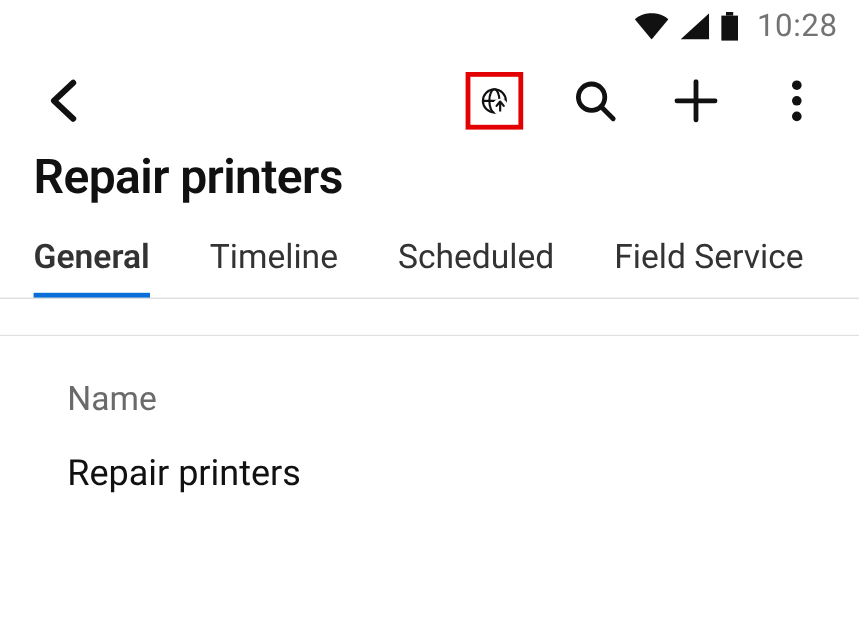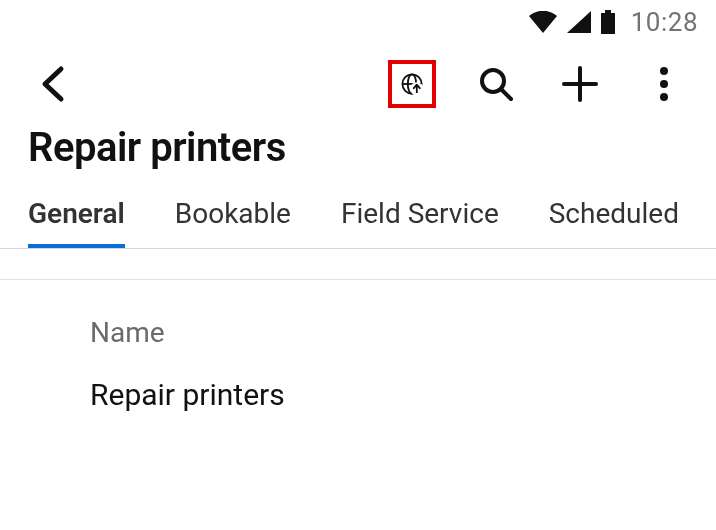--- a/index.html
+++ b/index.html
@@ -83,21 +83,20 @@
   .form-area {
     padding: 30px 0 0 0;
   }
   .form-sep {
     height: 1px;
     background: #e0e0e0;
     margin: 0;
   }
   .field {
     padding: 36px 76px 0 56px;
-    margin-left: 34px;
   }
   .field .label {
     font-size: 28px;
     color: #6a6a6a;
   }
   .field .value {
     font-size: 30px;
     color: #111;
     margin-top: 28px;
   }
@@ -168,23 +167,23 @@
     </svg>
   </div>
 </div>
 
 <div class="page-header">
   <div class="title">Repair printers</div>
 </div>
 
 <div class="tabs">
   <div class="tab active">General</div>
-  <div class="tab">Bookable</div>
+  <div class="tab">Timeline</div>
+  <div class="tab">Scheduled</div>
   <div class="tab">Field Service</div>
-  <div class="tab">Scheduled</div>
 </div>
 
 <div class="form-area">
   <div class="form-sep"></div>
   <div class="field">
     <div class="label">Name</div>
     <div class="value">Repair printers</div>
   </div>
 </div>
 

